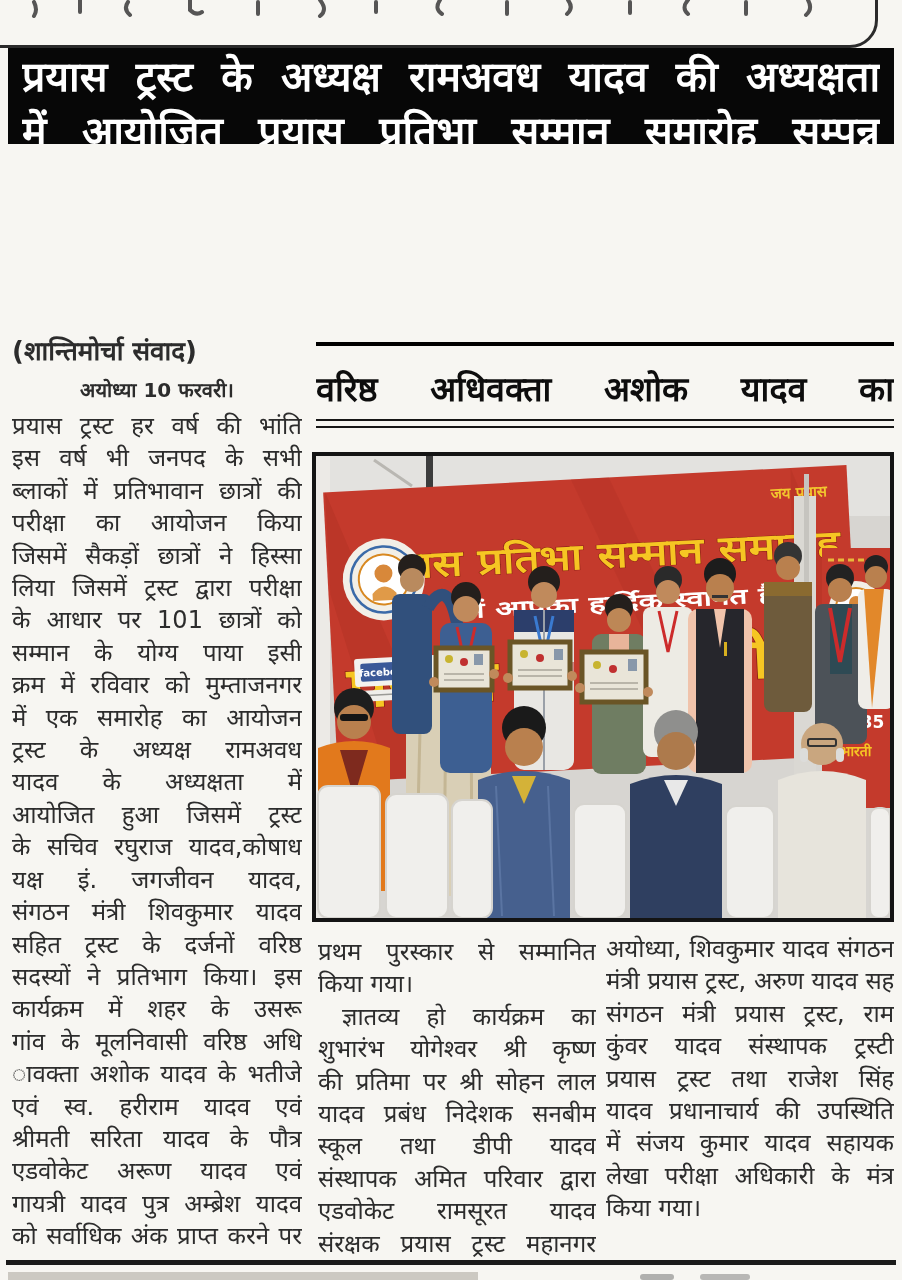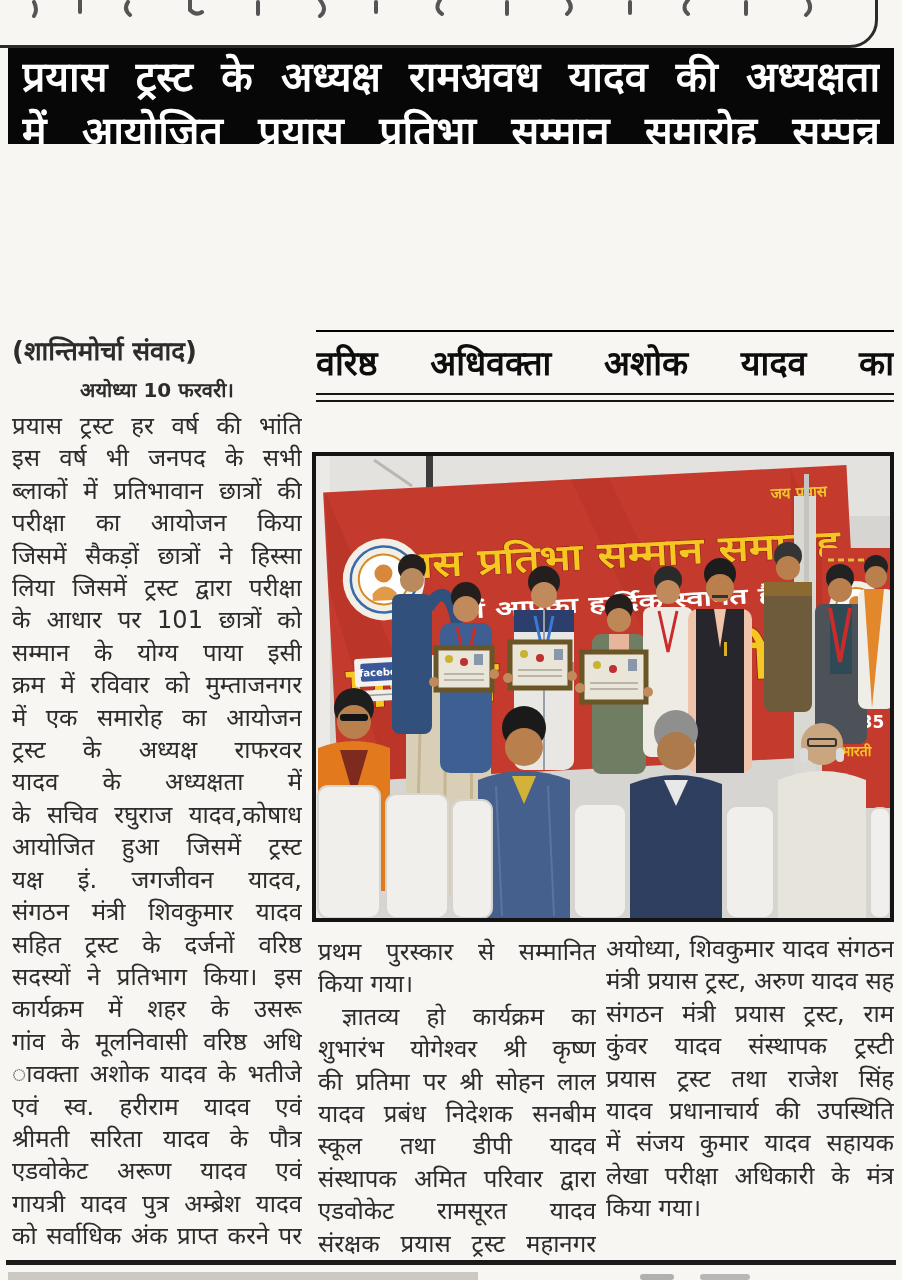--- a/index.html
+++ b/index.html
@@ -23,22 +23,22 @@
   
   .col{position:absolute; font-size:24px; color:#2c2c2c;}
   .col .tl{line-height:32.4px; white-space:nowrap; overflow:hidden; text-align:justify; text-align-last:justify;}
   .col .tl-end{text-align-last:left;}
   .col-left{left:12px; top:332px; width:290px;}
   .byline{font-weight:bold; font-size:26px; line-height:38px; text-align:left; white-space:nowrap;}
   .dateline{font-weight:bold; font-size:20px; line-height:40px; text-align:center; white-space:nowrap;}
   .col-mid{left:318px; top:936px; width:278px;}
   .col-right{left:606px; top:933px; width:288px;}
   
-  .subhead{position:absolute; left:316px; top:330px; width:578px; border-top:2px solid #000000;
-    padding-top:8px; box-sizing:border-box;}
+  .subhead{position:absolute; left:316px; top:342px; width:578px; border-top:4px solid #000000;
+    padding-top:20px; box-sizing:border-box;}
   .sh-line{font-size:34px; font-weight:bold; line-height:46px; color:#0d0d0d; white-space:nowrap;
     overflow:hidden; text-align:justify; text-align-last:justify;}
   .dbl-rule{height:5px; border-top:2px solid #161616; border-bottom:2px solid #161616; margin-top:7px;}
   
   .photo{position:absolute; left:312px; top:452px; width:582px; height:470px;
     border:4px solid #141414; box-sizing:border-box; background:#d7d5d1; overflow:hidden;}
   .photo svg{display:block;}
   
   .bottom-rule{position:absolute; left:6px; top:1260px; width:890px; height:5px; background:#1b1b1b;}
   .bottom-remnant{position:absolute; left:8px; top:1272px; width:470px; height:8px; background:#ccc9c2;}
@@ -95,24 +95,24 @@
         <div class="tl">प्रयास ट्रस्ट हर वर्ष की भांति</div>
         <div class="tl">इस वर्ष भी जनपद के सभी</div>
         <div class="tl">ब्लाकों में प्रतिभावान छात्रों की</div>
         <div class="tl">परीक्षा का आयोजन किया</div>
         <div class="tl">जिसमें सैकड़ों छात्रों ने हिस्सा</div>
         <div class="tl">लिया जिसमें ट्रस्ट द्वारा परीक्षा</div>
         <div class="tl">के आधार पर 101 छात्रों को</div>
         <div class="tl">सम्मान के योग्य पाया इसी</div>
         <div class="tl">क्रम में रविवार को मुम्ताजनगर</div>
         <div class="tl">में एक समारोह का आयोजन</div>
-        <div class="tl">ट्रस्ट के अध्यक्ष राफरवर</div>
+        <div class="tl">ट्रस्ट के अध्यक्ष रामअवध</div>
         <div class="tl">यादव के अध्यक्षता में</div>
+        <div class="tl">आयोजित हुआ जिसमें ट्रस्ट</div>
         <div class="tl">के सचिव रघुराज यादव,कोषाध</div>
-        <div class="tl">आयोजित हुआ जिसमें ट्रस्ट</div>
         <div class="tl">यक्ष इं. जगजीवन यादव,</div>
         <div class="tl">संगठन मंत्री शिवकुमार यादव</div>
         <div class="tl">सहित ट्रस्ट के दर्जनों वरिष्ठ</div>
         <div class="tl">सदस्यों ने प्रतिभाग किया। इस</div>
         <div class="tl">कार्यक्रम में शहर के उसरू</div>
         <div class="tl">गांव के मूलनिवासी वरिष्ठ अधि</div>
         <div class="tl">ावक्ता अशोक यादव के भतीजे</div>
         <div class="tl">एवं स्व. हरीराम यादव एवं</div>
         <div class="tl">श्रीमती सरिता यादव के पौत्र</div>
         <div class="tl">एडवोकेट अरूण यादव एवं</div>

